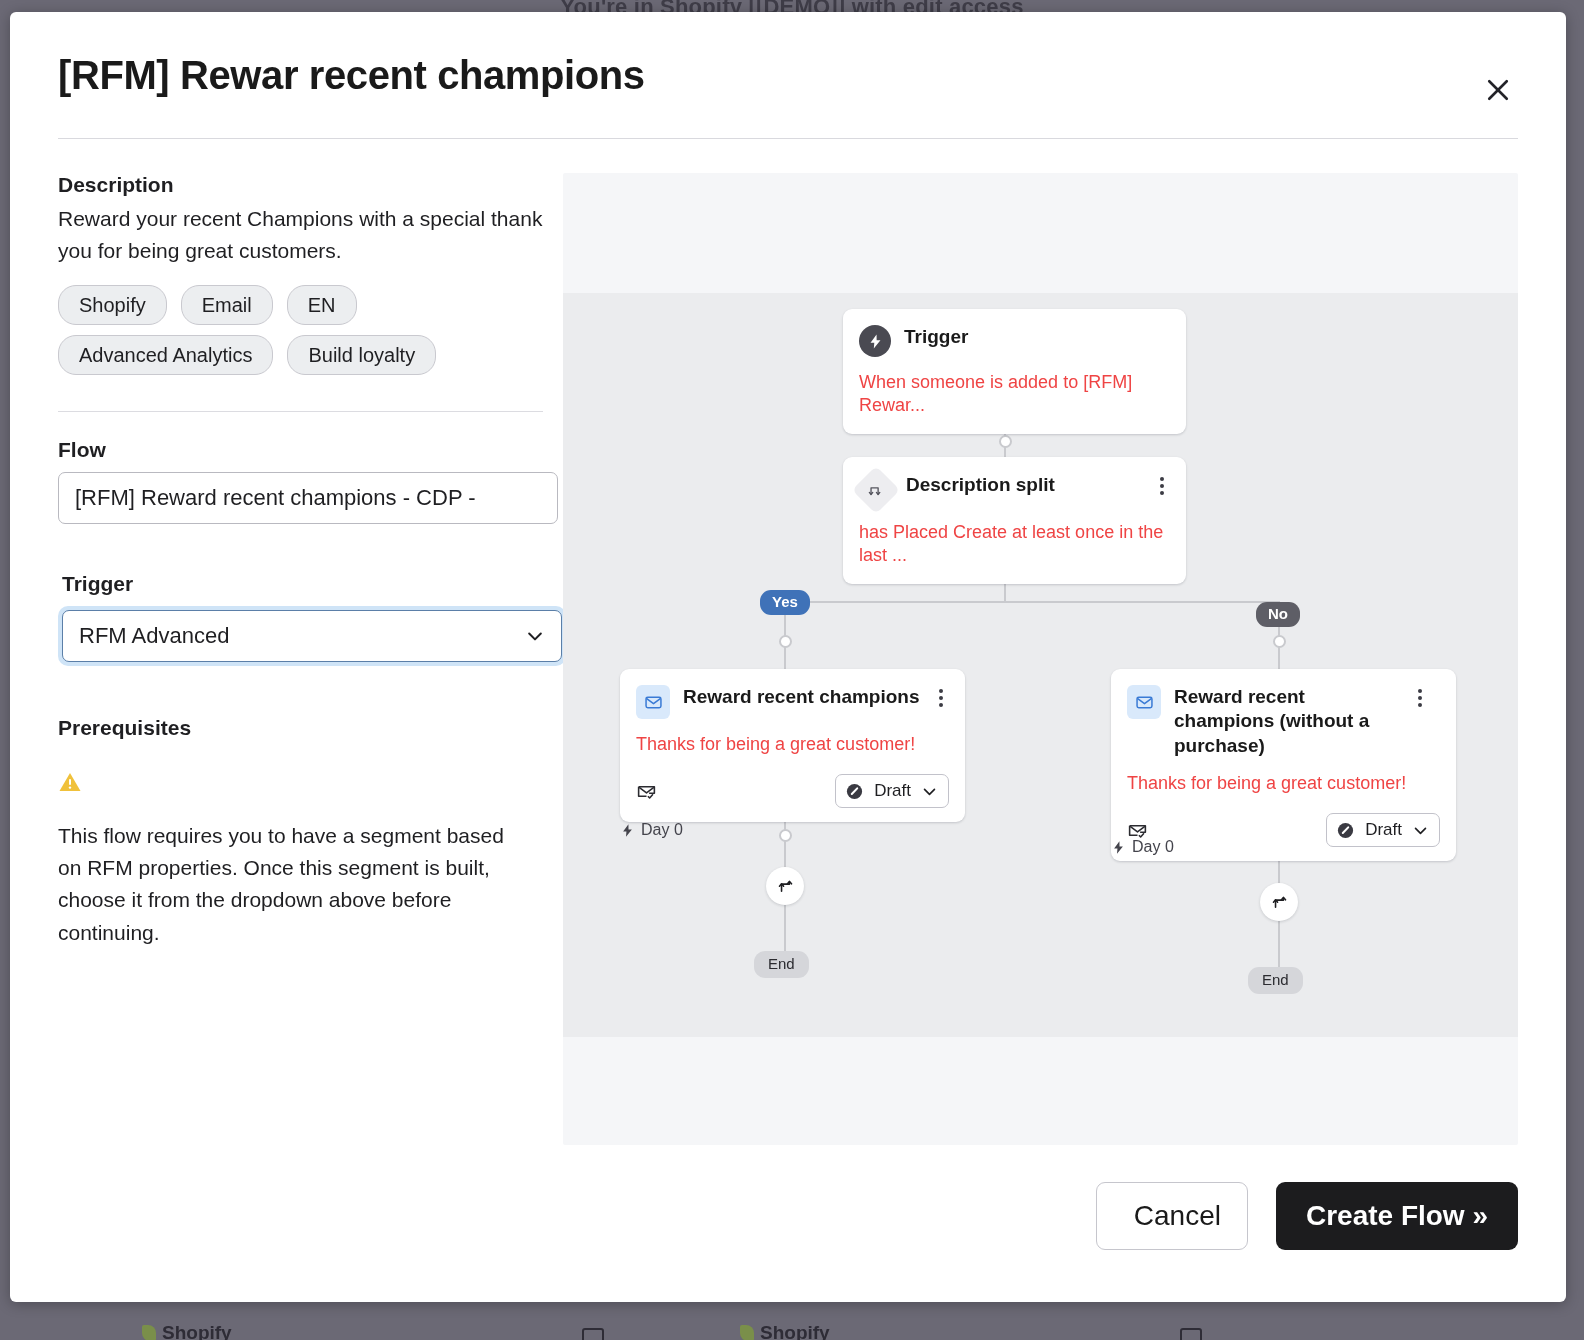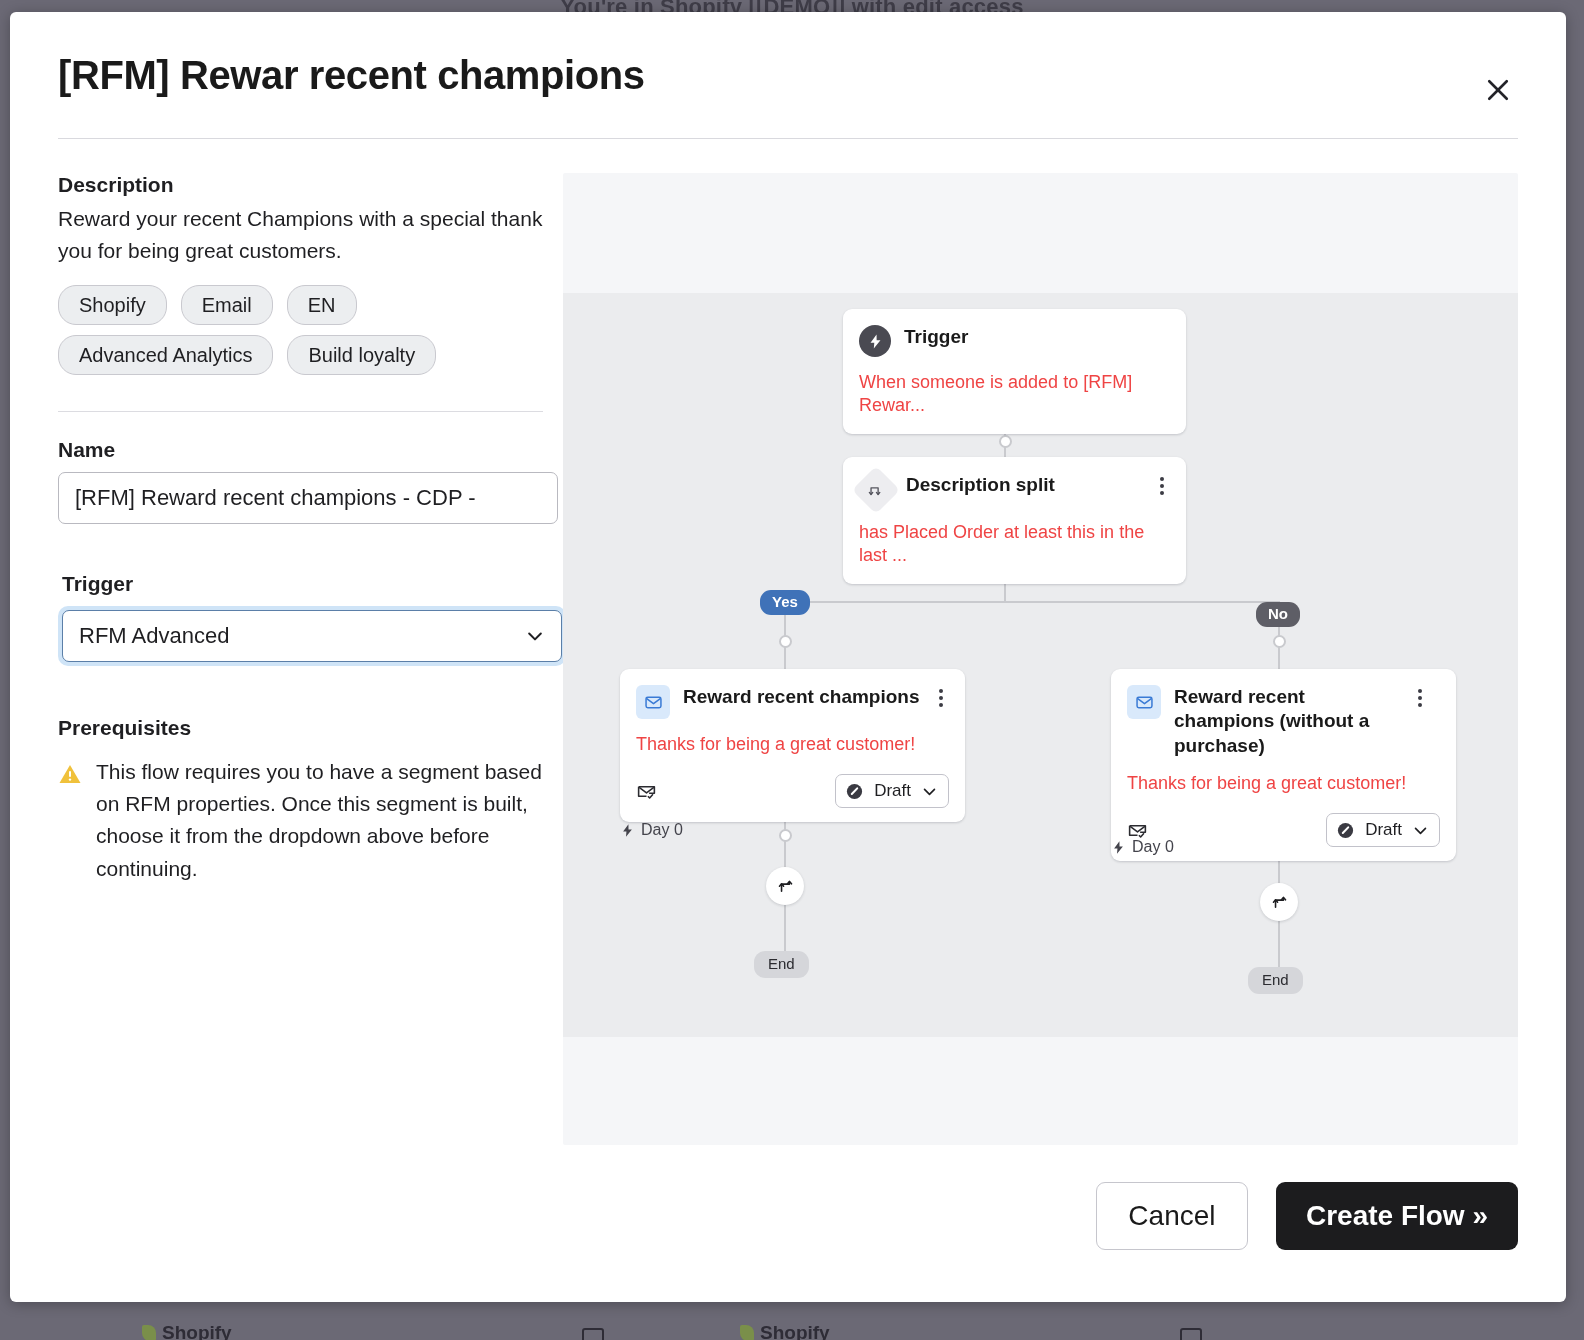--- a/index.html
+++ b/index.html
@@ -80,21 +80,21 @@
   .select-input.placeholder > span:first-child { color:#757580; }
   .select-wrap { display:inline-block; border-radius:10px; padding:4px; }
   .select-wrap.focused { background:#cfe4f7; }
   .select-wrap.focused .select-input { border-color:#5b7fa8; }
   .chev {
     width:20px; height:20px; flex:0 0 20px;
   }
   #trigger-group { margin-top:48px; }
   #trigger-group .section-label { margin-left:4px; }
   #prereq-group { margin-top:50px; }
-  #prereq-row { display:flex; gap:14px; margin-top:16px; }
+  #prereq-row { display:flex; gap:26px; margin-top:24px;flex-direction:column; }
   #prereq-text {
     font-size:21px; color:#1f1f22; line-height:1.54; margin:0; max-width:460px;
   }
   .warn-icon { flex:0 0 24px; margin-top:6px; }
 
   
   #canvas {
     position:relative; flex:1 1 auto;
     width:928px; height:972px;
     background:#f5f6f8; border-radius:2px; overflow:hidden;
@@ -172,20 +172,21 @@
   #modal-footer {
     position:absolute; left:0; right:0; bottom:0; height:142px;
     display:flex; align-items:center; justify-content:flex-end;
     padding:0 48px 30px 48px; gap:28px;
   }
   #cancel-button {
     height:68px; min-width:152px; padding:0 26px;
     border:1px solid #c6c6cd; border-radius:9px; background:#fff;
     font-size:28px; color:#1a1a1a; cursor:pointer;
     font-family:"Liberation Sans", sans-serif;
+    text-align:right;
   }
   #create-flow-button {
     height:68px; padding:0 30px; border:none; border-radius:9px;
     background:#1c1c1e; color:#fff; font-size:28px; font-weight:700;
     cursor:pointer; font-family:"Liberation Sans", sans-serif;
   }
 </style>
 </head>
 <body>
 
@@ -232,21 +233,21 @@
         <span class="tag-pill">Shopify</span>
         <span class="tag-pill">Email</span>
         <span class="tag-pill">EN</span>
         <span class="tag-pill">Advanced Analytics</span>
         <span class="tag-pill">Build loyalty</span>
       </div>
 
       <div id="left-divider"></div>
 
       <div class="field-group">
-        <div class="section-label">Name</div>
+        <div class="section-label">Flow</div>
         <div class="text-input">[RFM] Reward recent champions - CDP -</div>
       </div>
 
 
       <div class="field-group" id="trigger-group">
         <div class="section-label">Trigger</div>
         <div class="select-wrap focused">
           <div class="select-input">
             <span>RFM Advanced</span>
             <svg class="chev" viewBox="0 0 24 24" fill="none" stroke="#1f1f22" stroke-width="2.4" stroke-linecap="round" stroke-linejoin="round">
@@ -312,21 +313,21 @@
                   <polyline points="12.6,14.4 15,17.4 17.4,14.4"></polyline>
               </svg>
             </span>
             <span class="node-title">Description split</span>
             <span class="kebab">
                 <i></i>
                 <i></i>
                 <i></i>
               </span>
           </div>
-          <div class="node-sub">has Placed Order at least this in the last ...</div>
+          <div class="node-sub">has Placed Create at least once in the last ...</div>
         </div>
 
         <span class="branch-pill branch-yes" style="left:197px; top:417px;">Yes</span>
         <span class="branch-pill branch-no" style="left:693px; top:417px;margin-top:12px;">No</span>
 
         <div class="node" style="left:57px; top:496px; width:345px;">
           <div class="node-head">
             <span class="node-icon-sq">
               <svg width="19" height="19" viewBox="0 0 24 24" fill="none" stroke="#3a7bd5" stroke-width="1.9" stroke-linejoin="round">
                 <rect x="2.6" y="5.4" width="18.8" height="13.2" rx="2.2"></rect>

